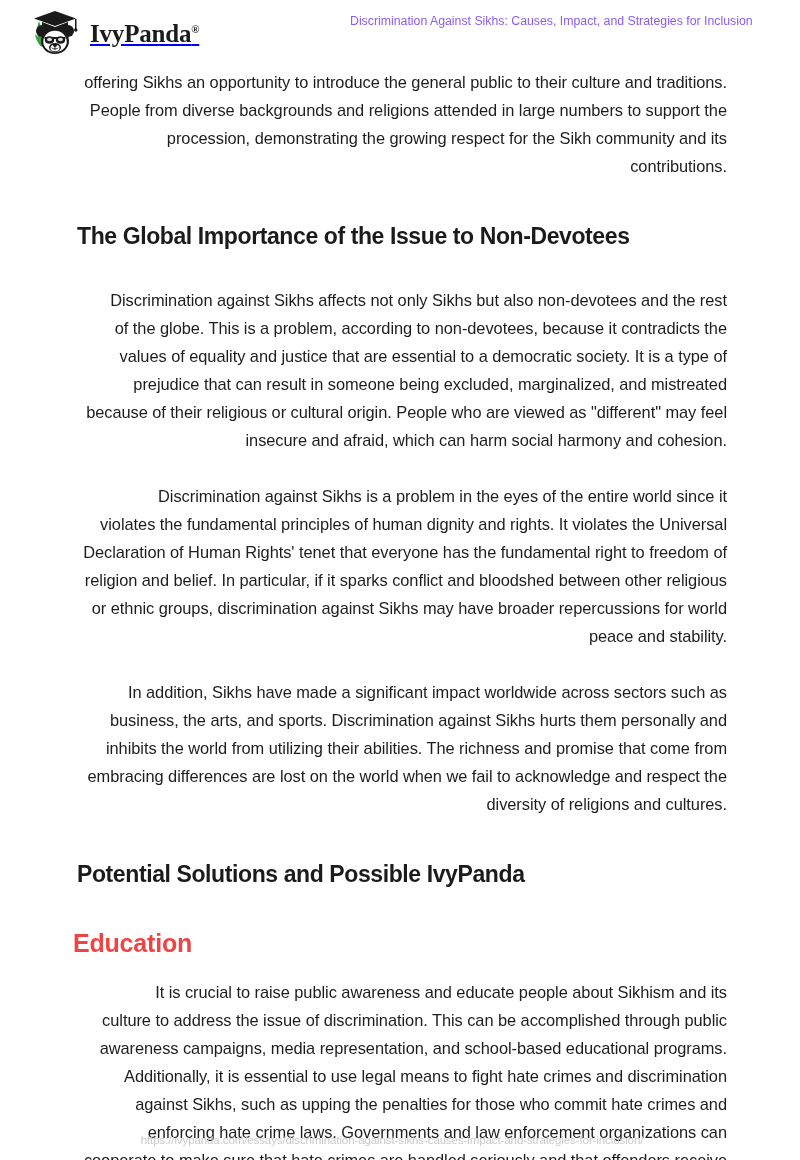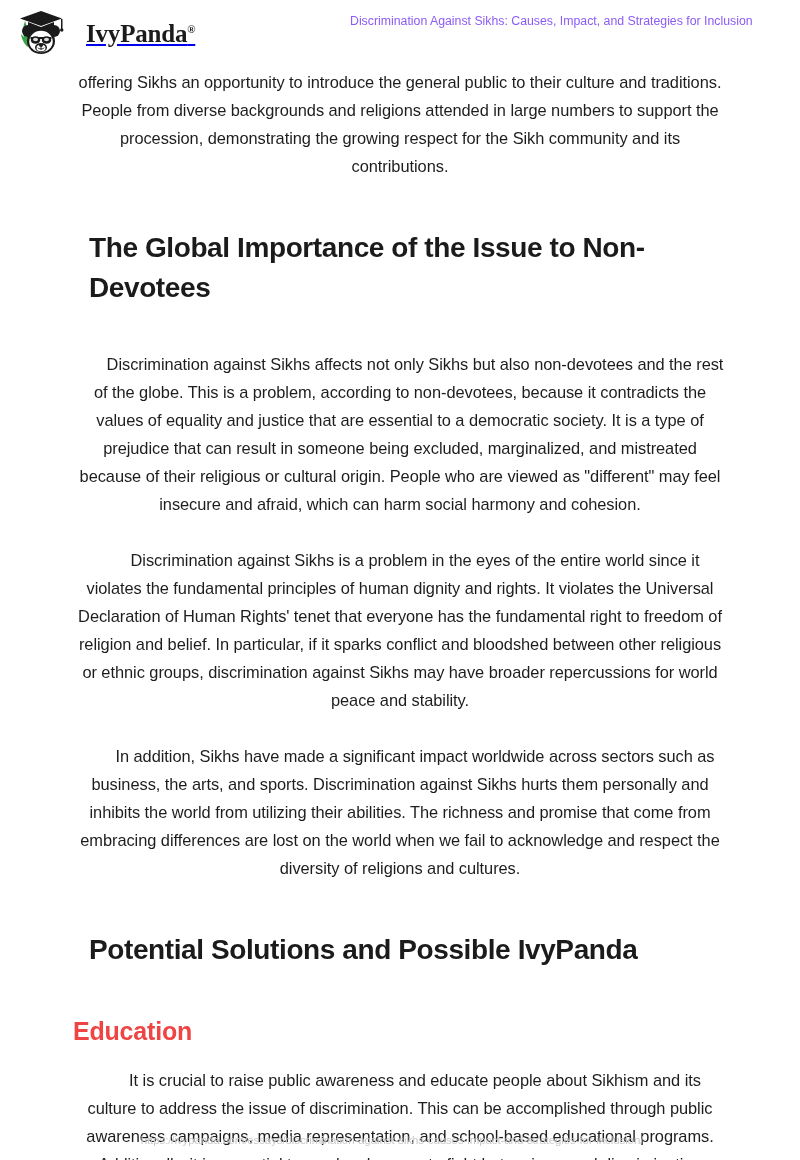--- a/index.html
+++ b/index.html
@@ -25,25 +25,25 @@
     position: absolute;
     top: 0;
     left: 0;
     width: 800px;
     height: 62px;
     display: flex;
     align-items: flex-start;
   }
   .brand {
     position: absolute;
-    left: 14px;
+    left: 28px;
     top: 9px;
     display: flex;
     align-items: center;
-    gap: 18px;
+    gap: 8px;
     text-align: center;
   }
   .brand-mark {
     width: 54px;
     height: 48px;
     display: block;
   }
   .brand-name {
     font-family: "Liberation Serif", serif;
     font-weight: bold;
@@ -78,33 +78,33 @@
     position: absolute;
     left: 73px;
     top: 68px;
     width: 654px;
   }
   .content p {
     margin: 0 0 0 0;
     font-size: 16.4px;
     line-height: 28px;
     color: #1d1d1d;
-    text-align: center;
+    text-align: right;
     text-indent: 30px;
     letter-spacing: -0.05px;
   }
   .content p.no-indent {
     text-indent: 0;
   }
   .para-gap {
     height: 28px;
   }
   h2.sec-title {
-    margin: 16px;
-    font-size: 28px;
+    margin: 4px;
+    font-size: 23px;
     line-height: 40px;
     font-weight: bold;
     color: #1b1b1b;
     letter-spacing: -0.4px;
   }
   h3.sub-title {
     margin: 0;
     font-size: 25px;
     line-height: 30px;
     font-weight: bold;

